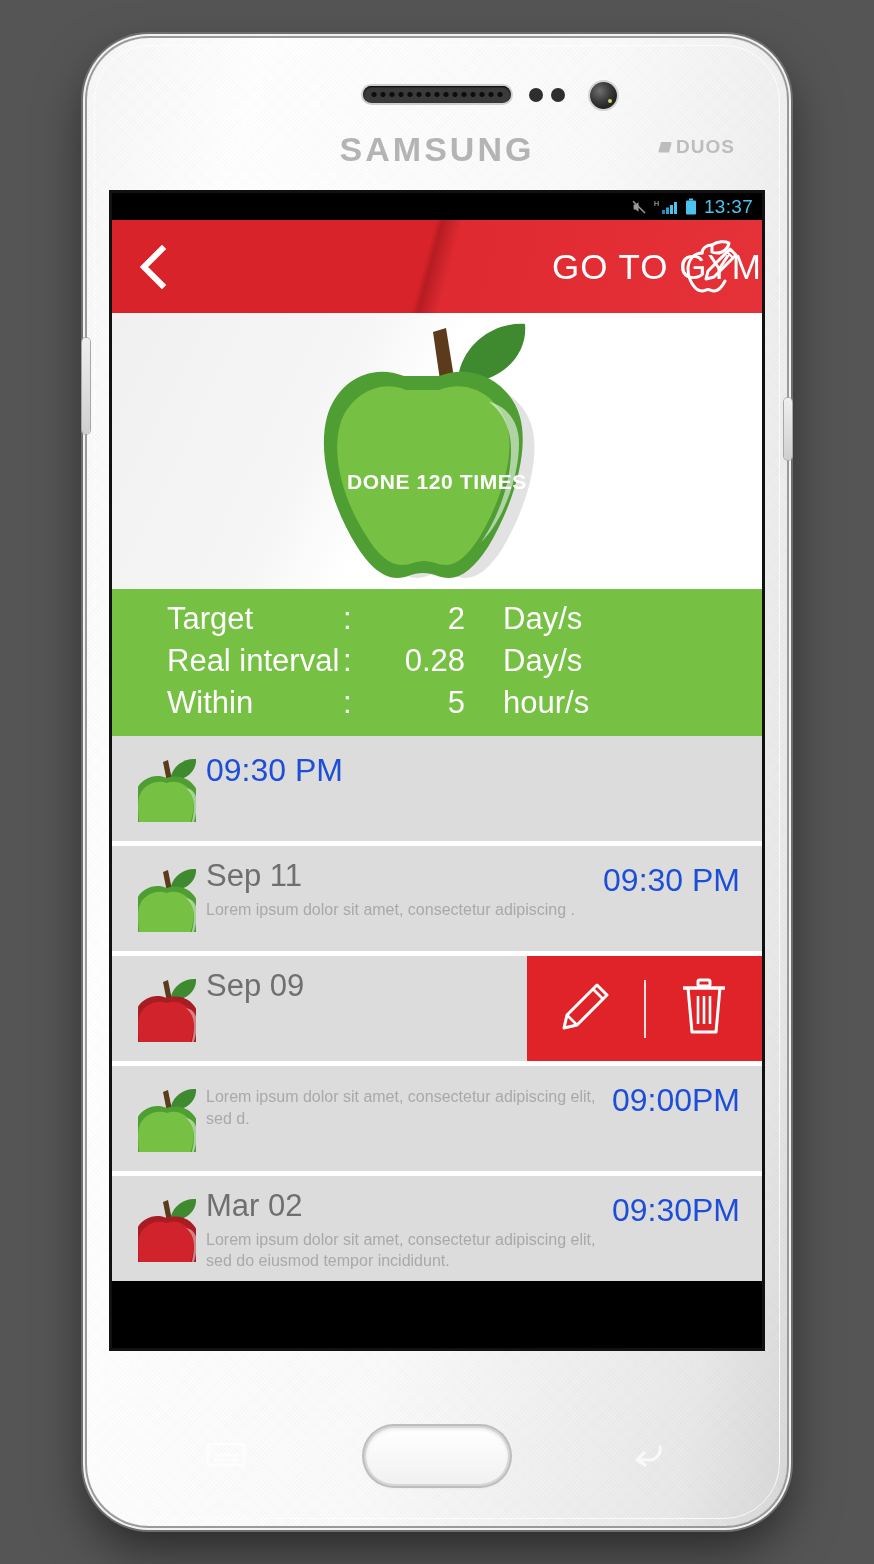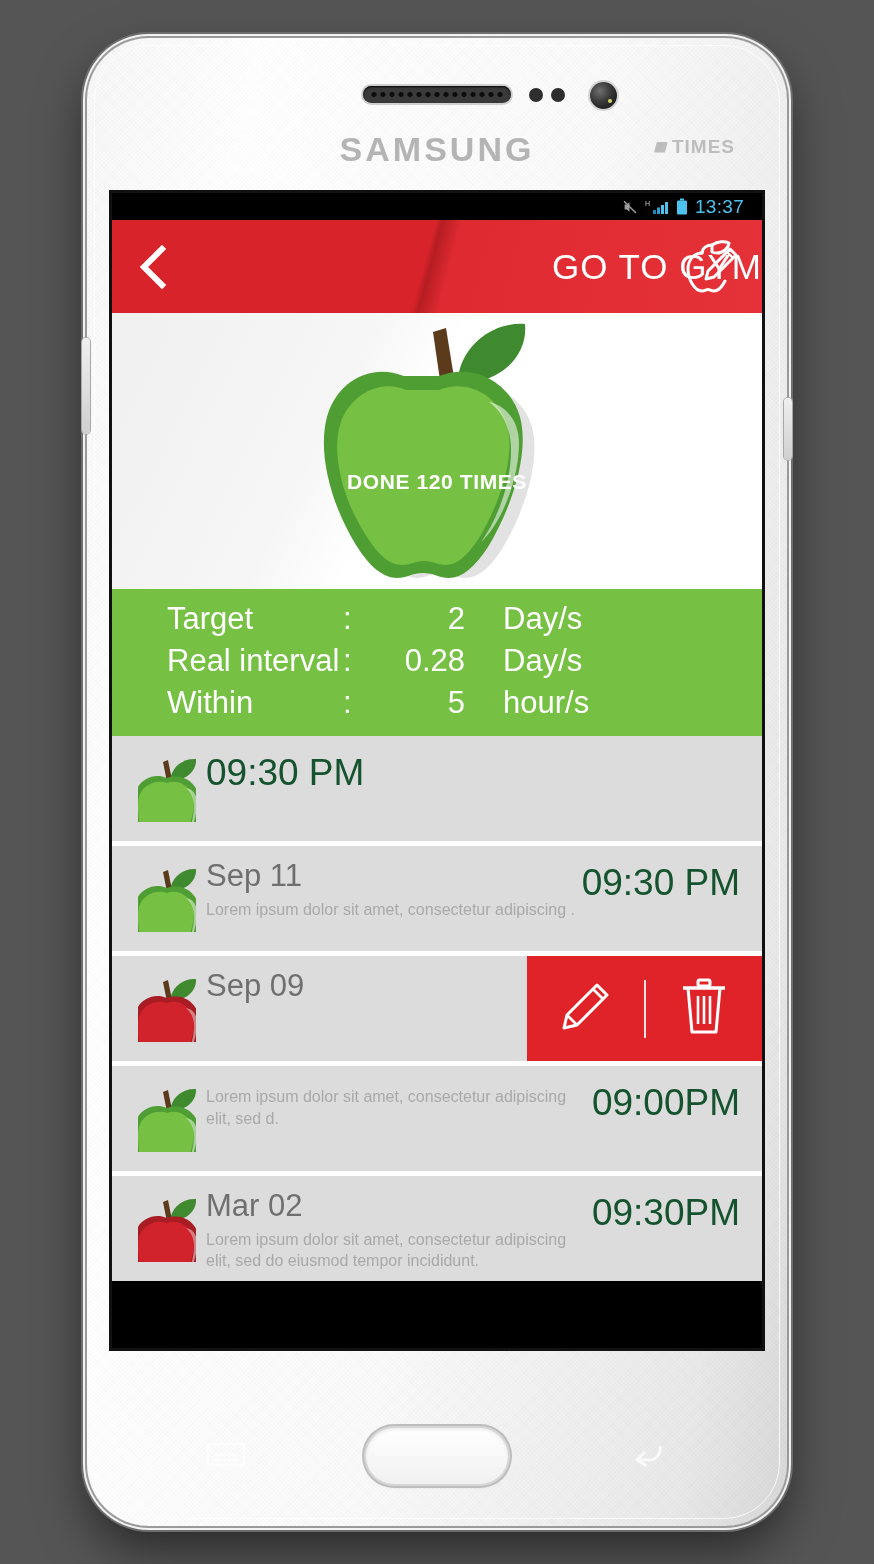--- a/index.html
+++ b/index.html
@@ -78,21 +78,21 @@
     position:absolute; left:25px; top:155px;
     width:650px; height:1155px;
     background:#000; overflow:hidden;
     box-shadow:0 0 0 3px #111;
   }
 
   
   .statusbar{
     height:27px; background:#000; color:#39b7e6;
     display:flex; align-items:center; justify-content:flex-end;
-    gap:7px; padding-right:18px;
+    gap:7px; padding-right:9px;
   }
   .statusbar .clock{ font-size:19px; color:#4cc3ee; letter-spacing:.3px; }
   .ic-mute{ width:16px; height:16px; position:relative; }
   .ic-mute svg, .ic-sig svg, .ic-bat svg { display:block; }
 
   
   .appbar{
     position:relative; height:93px;
     background:linear-gradient(105deg,#d8232a 0%,#d8232a 48%,#b51d23 49%,#e02a31 52%,#e53138 100%);
     display:flex; align-items:center; padding:0 22px;
@@ -132,21 +132,21 @@
   
   .list{ background:#ffffff; }
   .row{
     position:relative; display:flex; align-items:flex-start;
     background:#dcdcdc; margin-bottom:5px; height:105px; overflow:hidden;
   }
   .row .apple-sm{ width:58px; height:68px; margin:18px 10px 0 26px; flex:0 0 auto; position:relative; }
   .row .body{ flex:1 1 auto; padding-top:14px; min-width:0; }
   .row .title{ font-size:31px; color:#6f6f6f; line-height:1.05; font-weight:300; }
   .row .desc{ font-size:16px; color:#a9a9a9; line-height:1.35; margin-top:6px; max-width:430px; }
-  .row .time{ font-size:37px; color:#14532d; padding:16px 22px 0 0; font-weight:300; white-space:nowrap; }
+  .row .time{ font-size:32px; color:#1d4ed8; padding:16px 22px 0 0; font-weight:300; white-space:nowrap; }
 
   .actions{
     position:absolute; right:0; top:0; bottom:0; width:235px;
     background:#e02229; display:flex; align-items:center;
   }
   .actions .act{ flex:1 1 0; display:flex; align-items:center; justify-content:center; cursor:pointer; height:100%; }
   .actions .divider{ width:2px; height:58px; background:rgba(255,255,255,.85); }
 
   
   .home-btn{
@@ -169,21 +169,21 @@
 
   <div class="earpiece">
       <i></i>
     </div>
   <div class="sensor s1"></div>
   <div class="sensor s2"></div>
   <div class="camera"></div>
   <div class="brand">SAMSUNG</div>
   <div class="duos">
     <span class="tag"></span>
-    <span>TIMES</span>
+    <span>DUOS</span>
   </div>
 
   <div class="screen">
 
     <div class="statusbar">
       <span class="ic-mute">
         <svg viewBox="0 0 16 16" width="16" height="16">
           <path d="M7.5 3.2 4.6 5.6H2.6v4.8h2l2.9 2.4z" fill="#9a9a9a"></path>
           <path d="M2 2.2 14 14" stroke="#9a9a9a" stroke-width="1.5" fill="none"></path>
         </svg>

